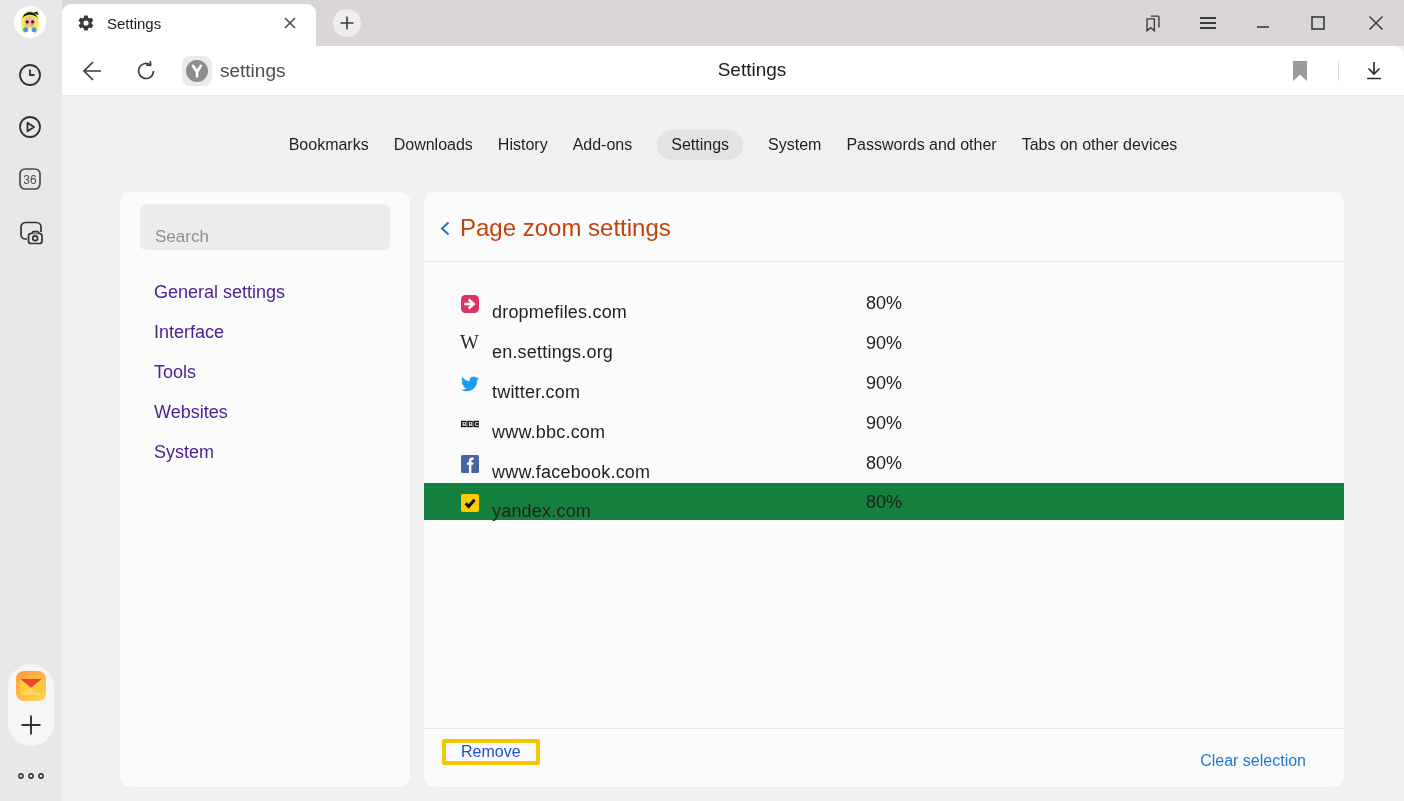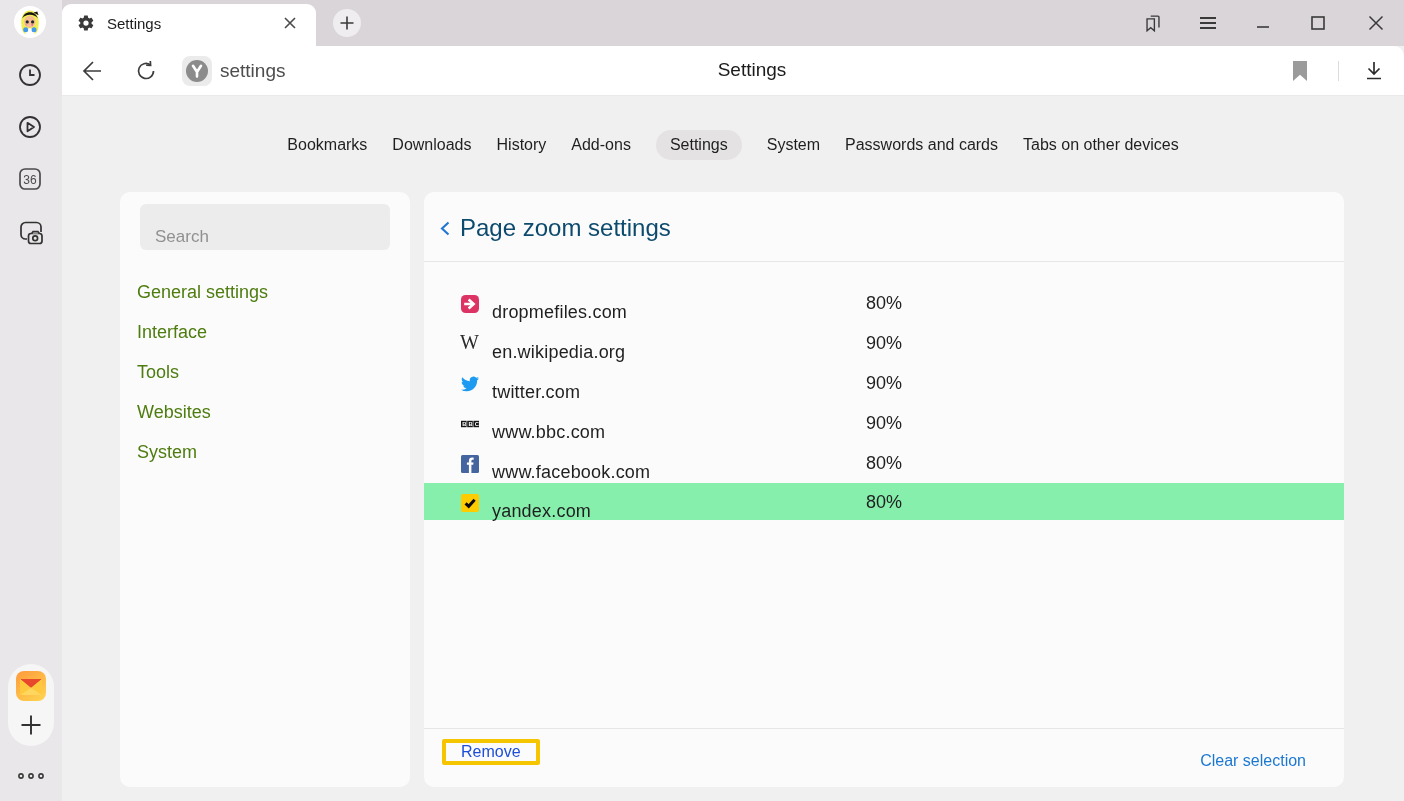--- a/index.html
+++ b/index.html
@@ -35,28 +35,28 @@
   #dlicon { position:absolute; left:1300px; top:13px; }
 
   
   #nav { left:62px; top:128px; width:1342px; height:34px; display:flex; justify-content:center; align-items:center; gap:25px; font-size:16px; color:#1f1f1f; }
   #nav .pill { background:#e4e2e2; border-radius:16px; padding:6px 14px; }
 
   
   #leftcard { left:120px; top:192px; width:290px; height:595px; background:#fcfbfb; border-radius:10px; }
   #search { position:absolute; left:20px; top:12px; width:250px; height:46px; background:#ececec; border-radius:6px; }
   #search span { position:absolute; left:15px; top:13px; font-size:17px; color:#909090;margin-top:10px; }
-  .litem { position:absolute; left:17px; font-size:18px; color:#4d7c0f; }
+  .litem { position:absolute; left:34px; font-size:18px; color:#4c1d95; }
 
   #rightcard { left:424px; top:192px; width:920px; height:595px; background:#fcfbfb; border-radius:10px; }
   #pzheader { position:absolute; left:0; top:0; width:100%; height:70px; border-bottom:1px solid #e7e5e5; }
   #pzheader .chev { position:absolute; left:15px; top:29px; }
-  #pzheader .htext { position:absolute; left:36px; top:22px; font-size:24px; color:#0c4a6e; }
+  #pzheader .htext { position:absolute; left:36px; top:22px; font-size:24px; color:#c2410c; }
   .row { position:absolute; left:0; width:100%; height:40px; }
-  .row.sel { background:#86efac; }
+  .row.sel { background:#15803d; }
   .row .fav { position:absolute; left:37px; top:11px; width:18px; height:18px; }
   .row .site { position:absolute; left:68px; top:18px; font-size:18px; color:#1f1f1f; letter-spacing:0.2px; }
   .row .pct { position:absolute; left:442px; top:9px; font-size:18px; color:#1f1f1f;text-align:center; }
   #pzfooter { position:absolute; left:0; top:536px; width:100%; height:59px; border-top:1px solid #e7e5e5; }
   #removebtn { position:absolute; left:18px; top:10px; border:4px solid #f5c500; border-radius:2px; padding:0 15px; font-size:16px; color:#1d4ed8; }
   #clearsel { position:absolute; right:38px; top:23px; font-size:16px; color:#1b78d2; }
 </style>
 </head>
 <body>
   <div id="tabstrip" class="abs"></div>
@@ -127,21 +127,21 @@
     </svg>
   </div>
 
   <div id="nav" class="abs">
     <span>Bookmarks</span>
     <span>Downloads</span>
     <span>History</span>
     <span>Add-ons</span>
     <span class="pill">Settings</span>
     <span>System</span>
-    <span>Passwords and cards</span>
+    <span>Passwords and other</span>
     <span>Tabs on other devices</span>
   </div>
 
   <div id="leftcard" class="abs">
     <div id="search">
       <span>Search</span>
     </div>
     <div class="litem" style="top:90px">General settings</div>
     <div class="litem" style="top:130px">Interface</div>
     <div class="litem" style="top:170px">Tools</div>
@@ -159,21 +159,21 @@
     <div class="row" style="top:92px">
       <svg class="fav" viewBox="0 0 18 18">
         <rect width="18" height="18" rx="4.5" fill="#dd3364"></rect>
         <path d="M3.2 9 H12 M7.6 4.6 L12.6 9 L7.6 13.4" stroke="#fff" stroke-width="2.6" fill="none"></path>
       </svg>
       <span class="site">dropmefiles.com</span>
       <span class="pct">80%</span>
     </div>
     <div class="row" style="top:132px">
       <span class="fav" style="font-family:'Liberation Serif',serif;font-size:20px;font-weight:normal;color:#2a2a2a;top:7px;left:36px">W</span>
-      <span class="site">en.wikipedia.org</span>
+      <span class="site">en.settings.org</span>
       <span class="pct">90%</span>
     </div>
     <div class="row" style="top:172px">
       <svg class="fav" viewBox="0 0 24 24">
         <path fill="#1d9bf0" d="M23.953 4.57a10 10 0 01-2.825.775 4.958 4.958 0 002.163-2.723c-.951.555-2.005.959-3.127 1.184a4.92 4.92 0 00-8.384 4.482C7.69 8.095 4.067 6.13 1.64 3.162a4.822 4.822 0 00-.666 2.475c0 1.71.87 3.213 2.188 4.096a4.904 4.904 0 01-2.228-.616v.06a4.923 4.923 0 003.946 4.827 4.996 4.996 0 01-2.212.085 4.936 4.936 0 004.604 3.417 9.867 9.867 0 01-6.102 2.105c-.39 0-.779-.023-1.17-.067a13.995 13.995 0 007.557 2.209c9.053 0 13.998-7.496 13.998-13.985 0-.21 0-.42-.015-.63A9.935 9.935 0 0024 4.59z"></path>
       </svg>
       <span class="site">twitter.com</span>
       <span class="pct">90%</span>
     </div>
     <div class="row" style="top:212px">

